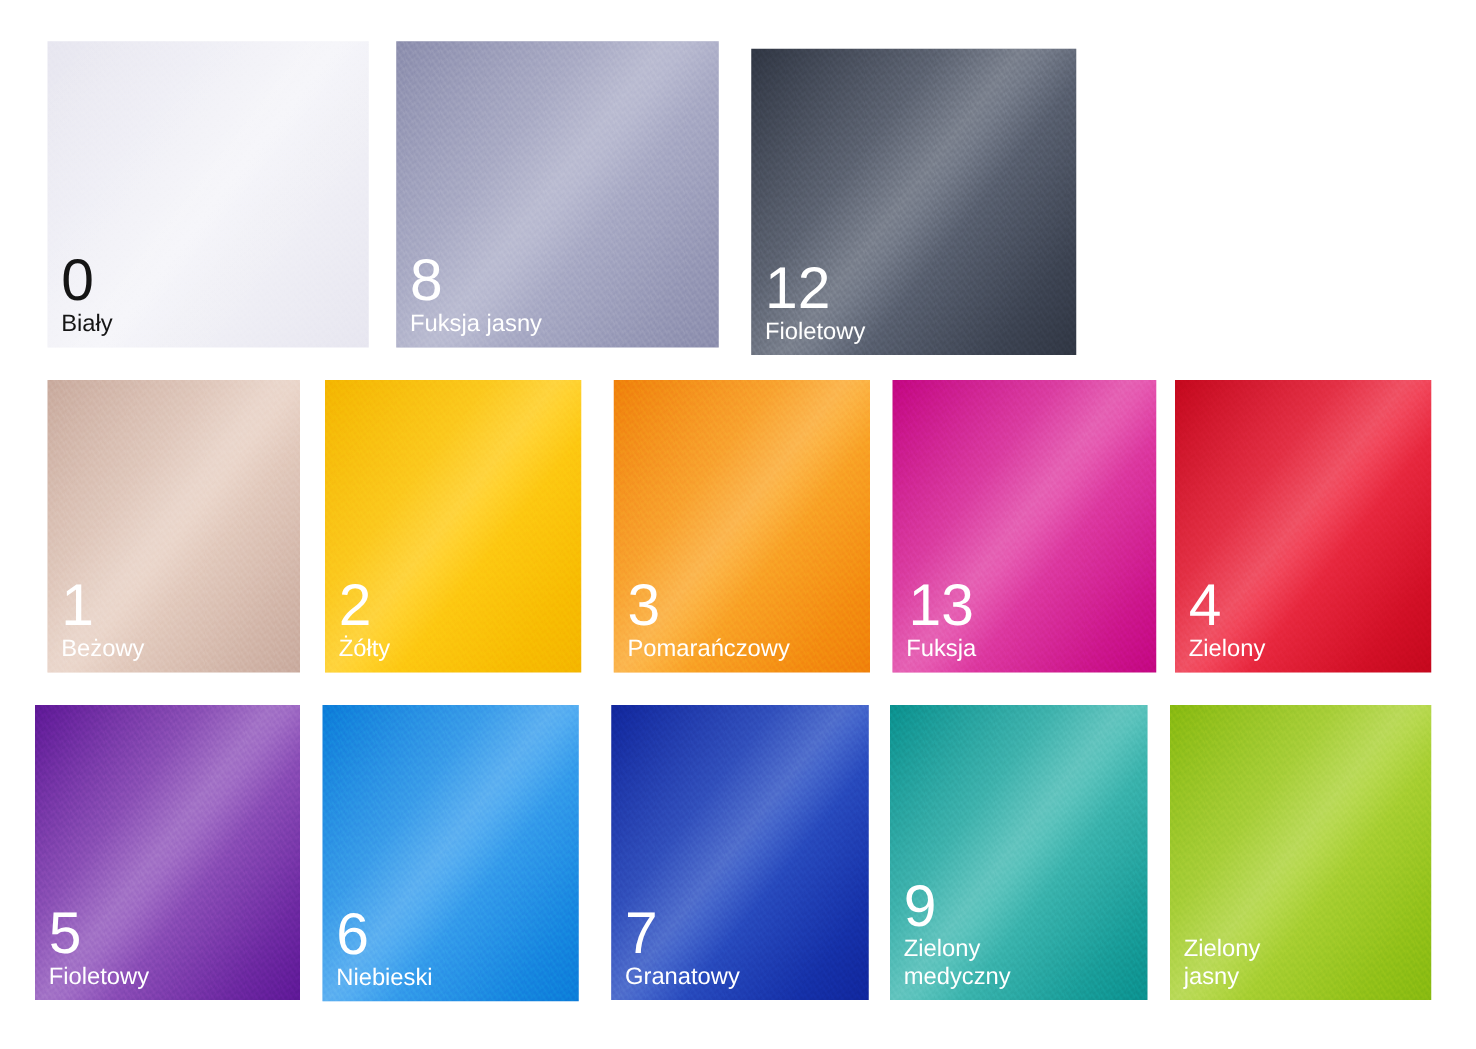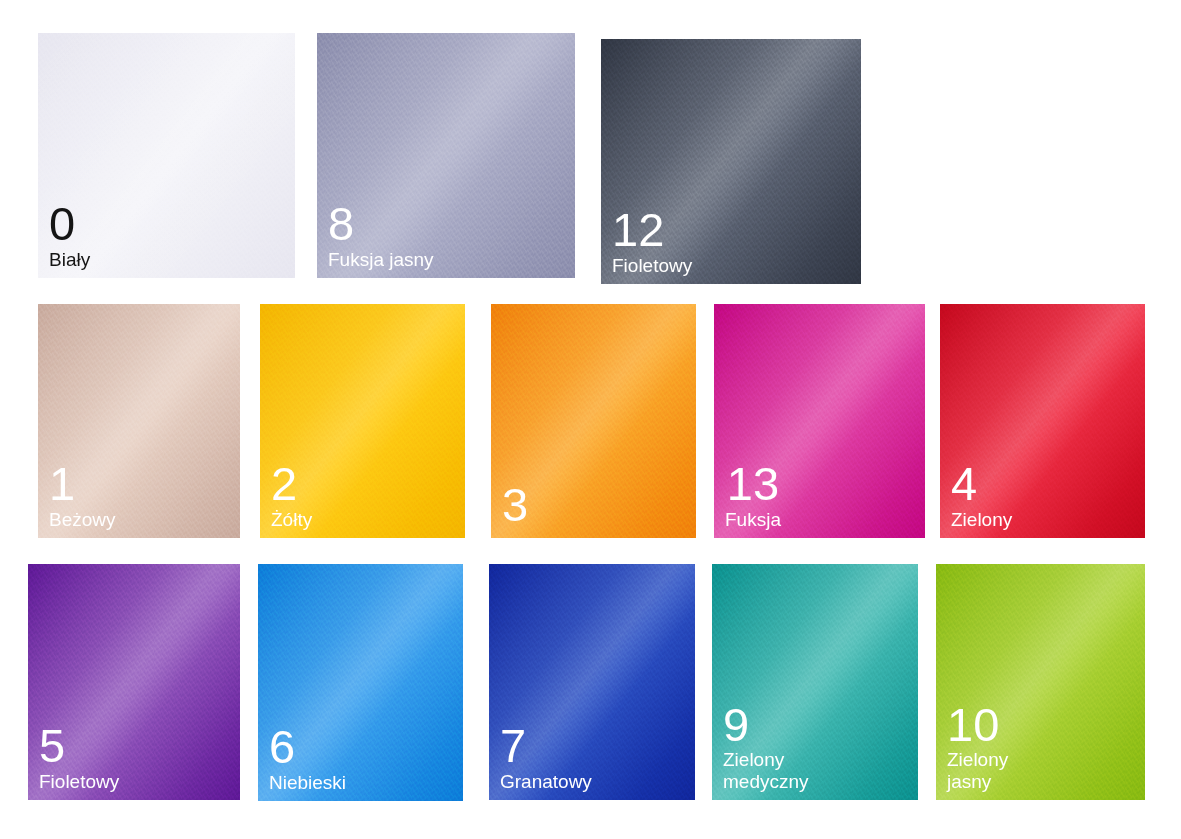--- a/index.html
+++ b/index.html
@@ -138,20 +138,21 @@
         <div class="caption">
           <span class="code">2</span>
           <span class="label">Żółty</span>
         </div>
       </div>
       <div class="swatch light-text" style="pointer-events: auto; left: 491px; top: 304px; width: 205px; height: 234px; background: linear-gradient(128deg, rgb(240, 126, 10) 0%, rgb(251, 162, 29) 52%, rgb(240, 126, 10) 100%);">
         <div class="sheen"></div>
         <div class="grain"></div>
         <div class="caption">
           <span class="code">3</span>
+          <span class="label">Pomarańczowy</span>
         </div>
       </div>
       <div class="swatch light-text" style="pointer-events: auto; left: 714px; top: 304px; width: 211px; height: 234px; background: linear-gradient(128deg, rgb(194, 6, 127) 0%, rgb(224, 54, 159) 52%, rgb(194, 6, 127) 100%); text-align: center;">
         <div class="sheen"></div>
         <div class="grain"></div>
         <div class="caption">
           <span class="code">13</span>
           <span class="label">Fuksja</span>
         </div>
       </div>
@@ -195,19 +196,18 @@
         <div class="caption">
           <span class="code">9</span>
           <span class="label">Zielony
 medyczny</span>
         </div>
       </div>
       <div class="swatch light-text" style="pointer-events: auto; left: 936px; top: 564px; width: 209px; height: 236px; background: linear-gradient(128deg, rgb(133, 184, 16) 0%, rgb(167, 208, 42) 52%, rgb(133, 184, 16) 100%);">
         <div class="sheen"></div>
         <div class="grain"></div>
         <div class="caption">
-          <span class="code">10</span>
           <span class="label">Zielony
 jasny</span>
         </div>
       </div>
     </div>
   </div>
 
 </body></html>

